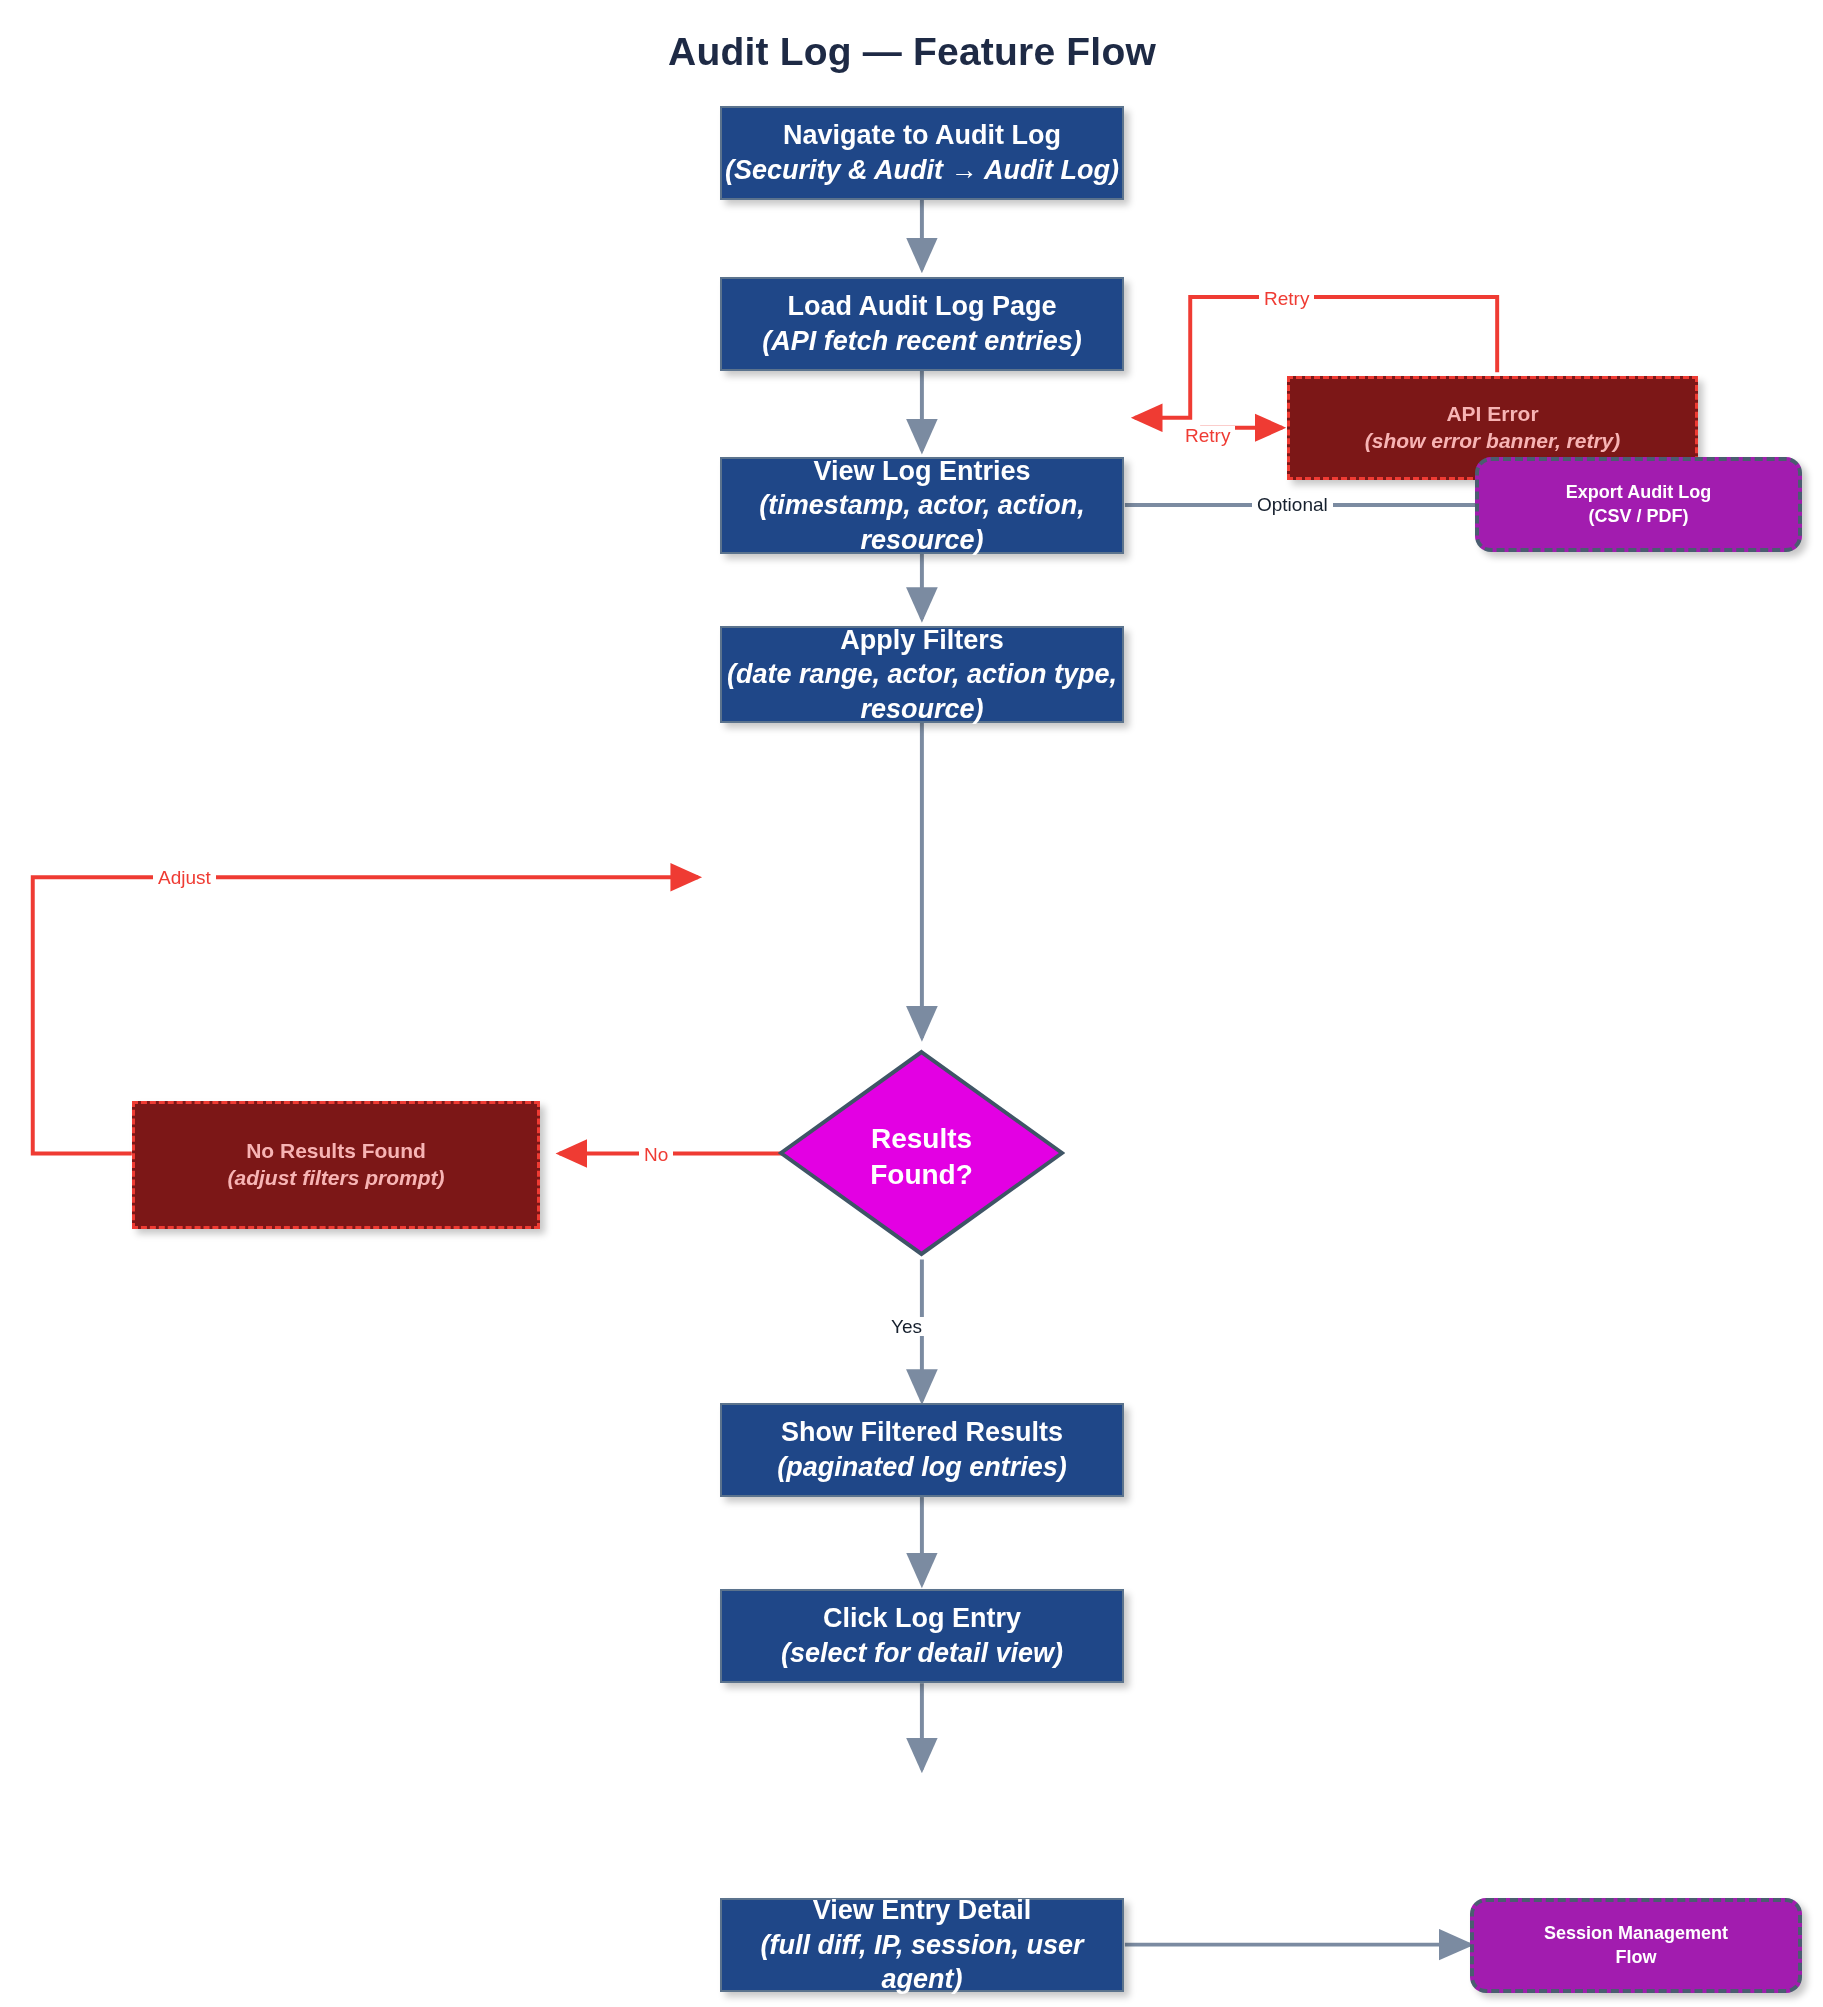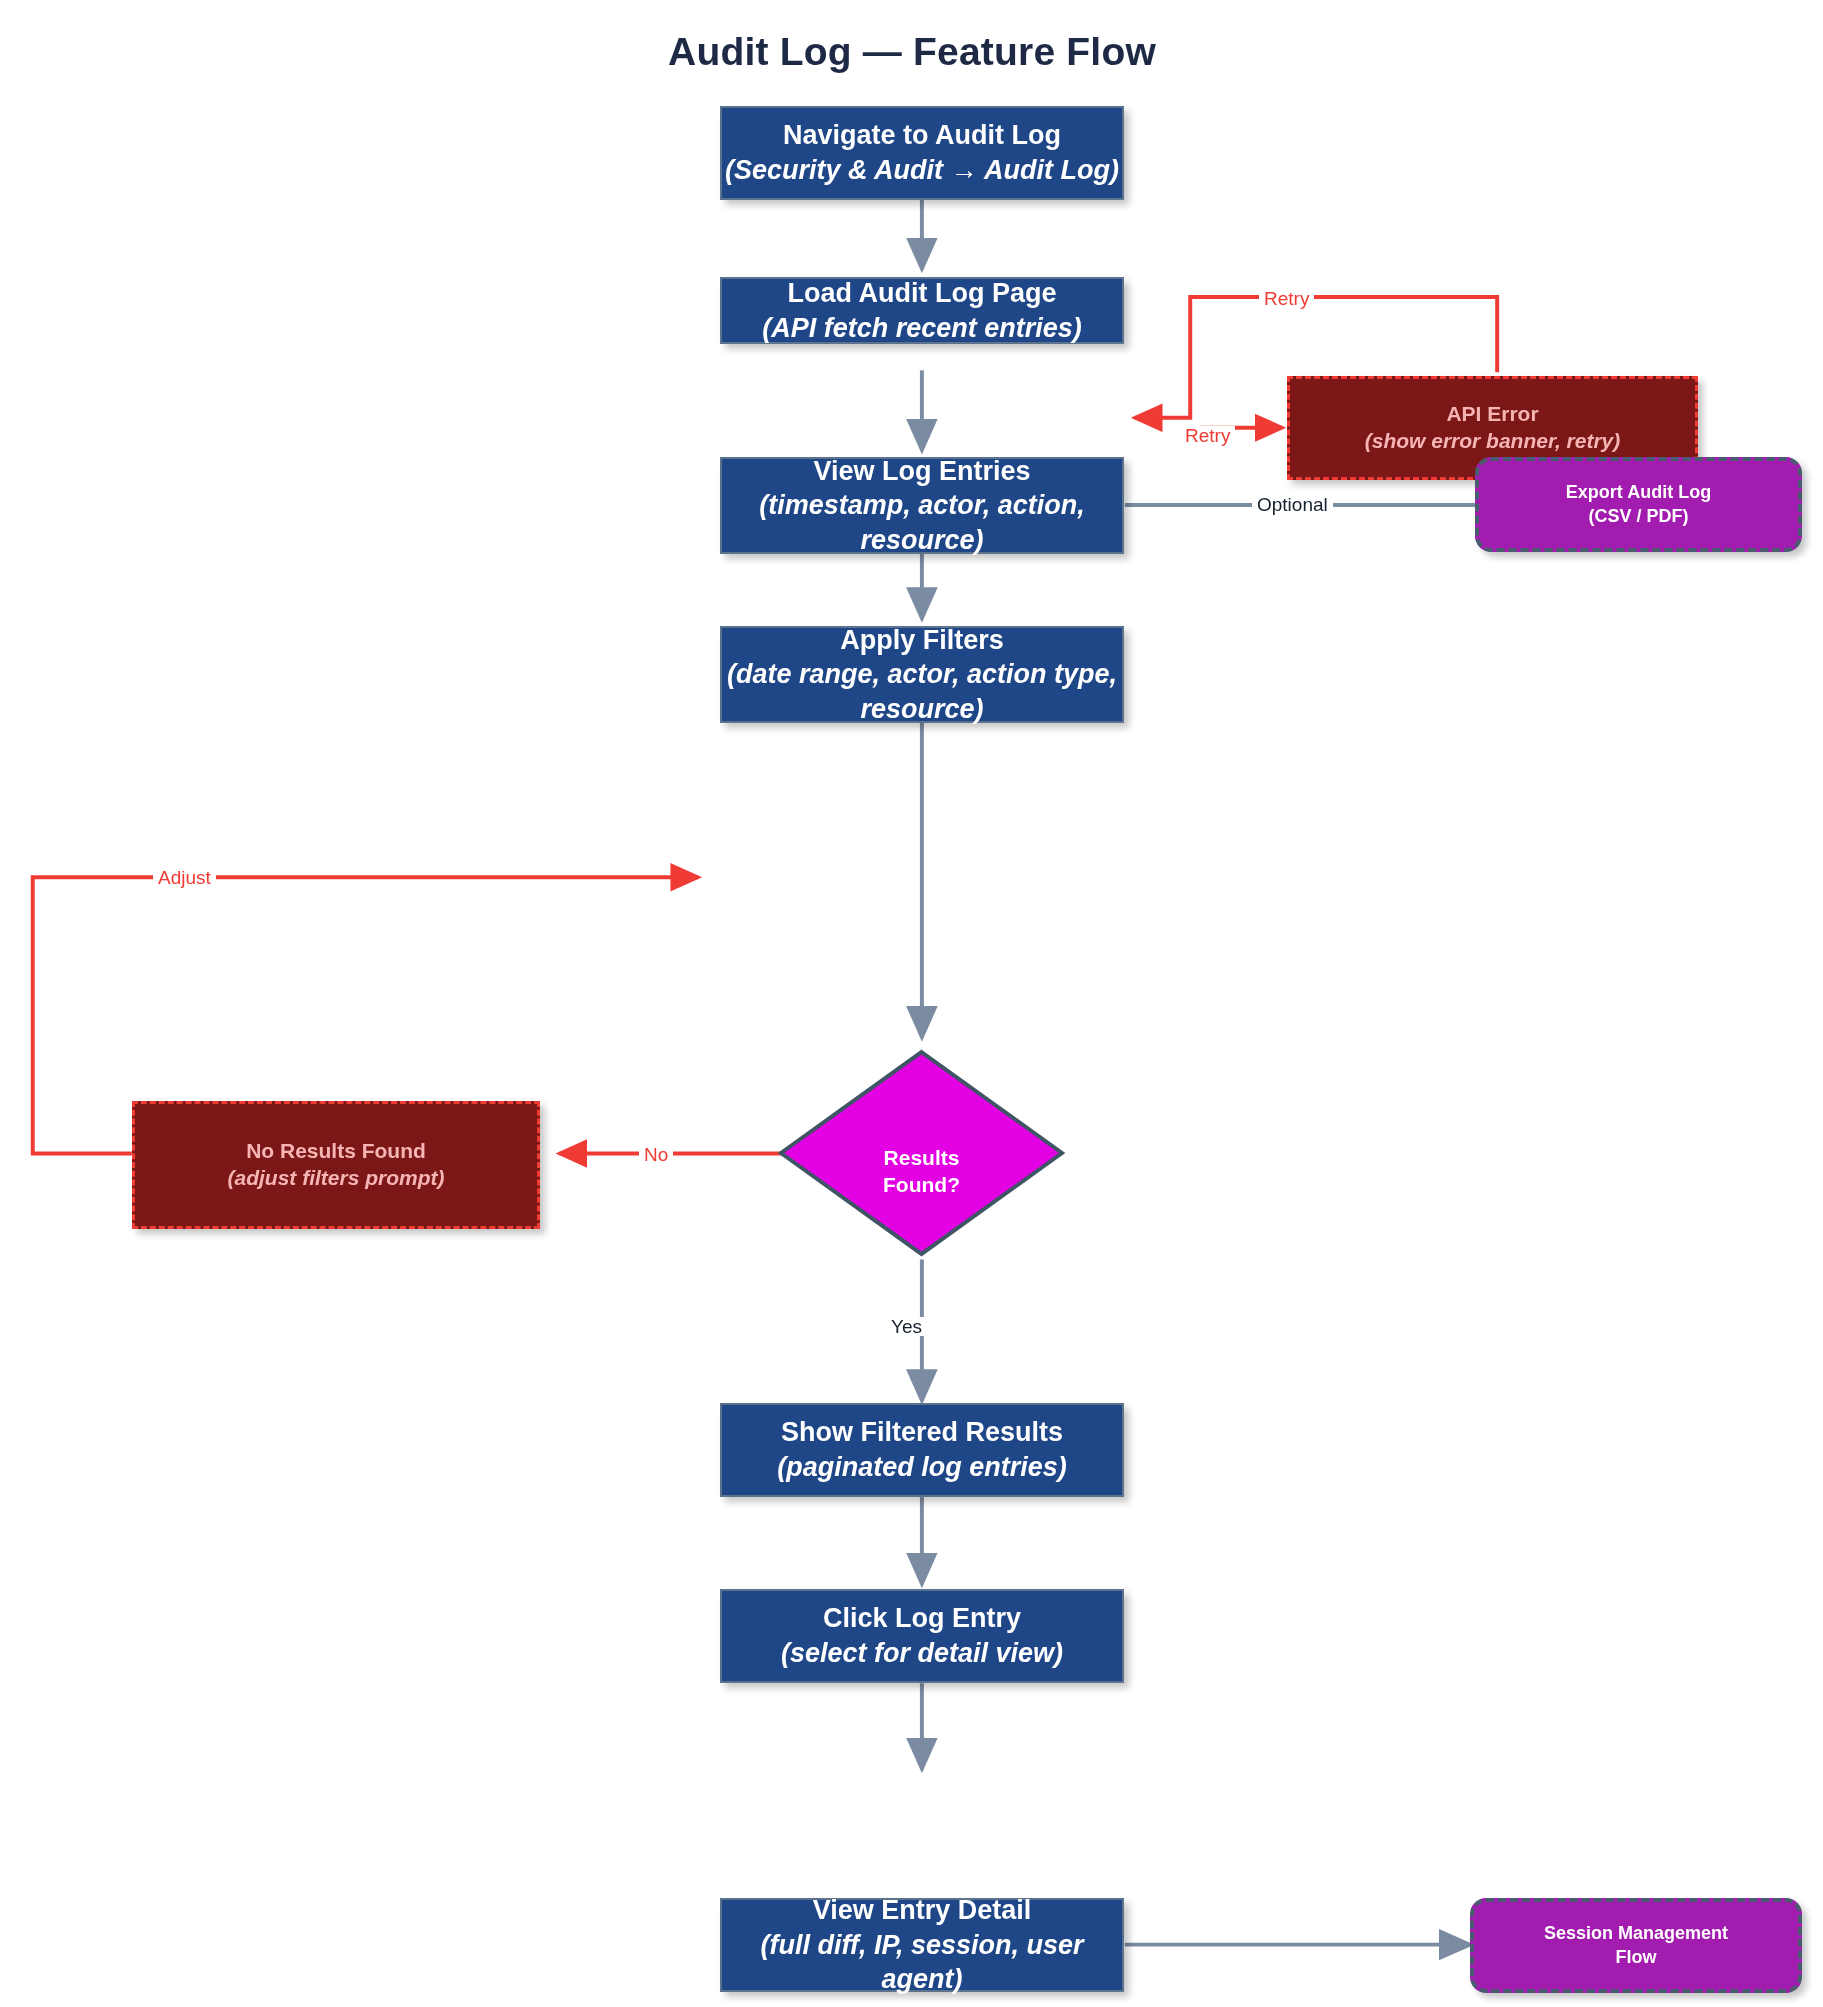--- a/index.html
+++ b/index.html
@@ -13,23 +13,23 @@
   .node .l1{font-weight:bold;}
   .node .l2{font-weight:bold;font-style:italic;}
   .proc{background:#1f4788;border:2px solid #5b738d;color:#ffffff;
     box-shadow:5px 5px 7px rgba(0,0,0,.22);font-size:27px;}
   .err{background:#7c1717;border:3px dashed #ef3b33;color:#f7b4b4;
     box-shadow:5px 5px 7px rgba(0,0,0,.22);font-size:21px;}
   .ext{background:#a21caf;border:4px dashed #4a5d70;color:#ffffff;border-radius:16px;
     box-shadow:5px 5px 7px rgba(0,0,0,.22);font-size:18px;}
   .ext .l2{font-style:normal;}
   .diamond{position:absolute;}
-  .diamond .dtext{position:absolute;left:0;top:18px;width:100%;height:100%;
+  .diamond .dtext{position:absolute;left:0;top:4px;width:100%;height:100%;
     display:flex;flex-direction:column;align-items:center;justify-content:center;
-    color:#ffffff;font-weight:bold;font-size:21px;line-height:1.3;text-align:center;}
+    color:#ffffff;font-weight:bold;font-size:28px;line-height:1.3;text-align:center;}
   .elabel{position:absolute;font-size:19px;white-space:nowrap;background:#ffffff;
     padding:0 5px;line-height:1;}
   .elabel.gray{color:#16202e;}
   .elabel.red{color:#ef3b33;}
 </style>
 </head>
 <body>
 
 <div id="stage">
 
@@ -63,21 +63,21 @@
       <path d="M1046,1165 L565,1165" marker-end="url(#ahRed)"></path>
       <path d="M133,1165 L33,1165 L33,886 L705,886" marker-end="url(#ahRed)"></path>
     </g>
   </svg>
 
   <div class="node proc" style="left:720px;top:106px;width:404px;height:94px;">
     <span class="l1">Navigate to Audit Log</span>
     <span class="l2">(Security &amp; Audit → Audit Log)</span>
   </div>
 
-  <div class="node proc" style="left:720px;top:277px;width:404px;height:67px;">
+  <div class="node proc" style="left:720px;top:277px;width:404px;height:94px;">
     <span class="l1">Load Audit Log Page</span>
     <span class="l2">(API fetch recent entries)</span>
   </div>
 
   <div class="node err" style="left:1287px;top:376px;width:411px;height:104px;text-align:center;">
     <span class="l1">API Error</span>
     <span class="l2">(show error banner, retry)</span>
   </div>
 
   <div class="node proc" style="left:720px;top:457px;width:404px;height:97px;">

